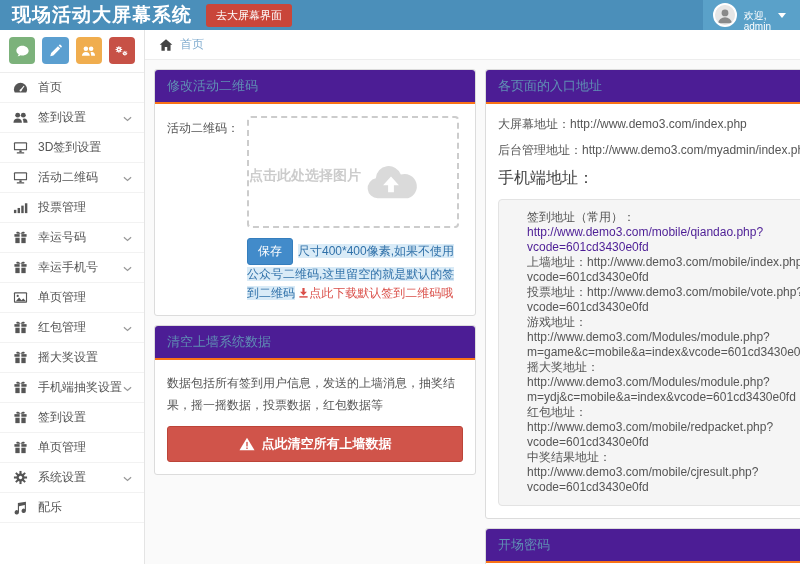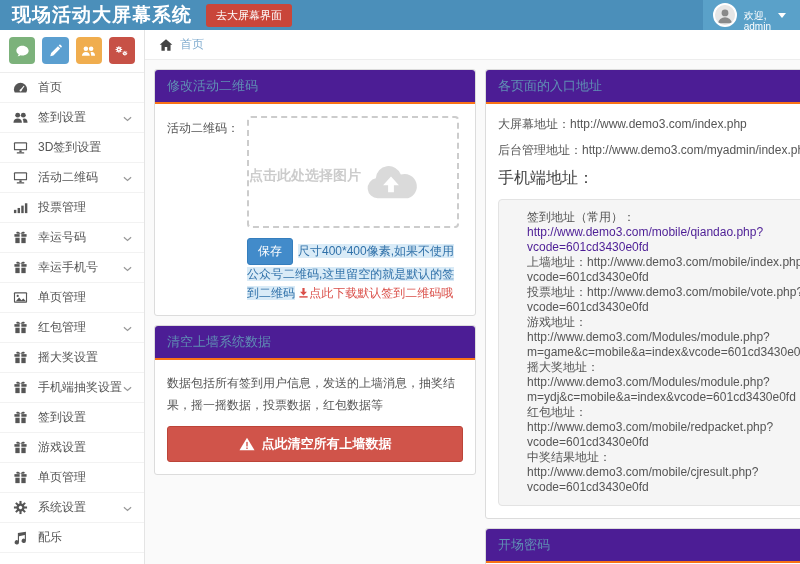--- a/index.html
+++ b/index.html
@@ -295,32 +295,20 @@
       <li class="menu-item">
         <span class="mi">
             <svg viewBox="0 0 16 16" fill="#555">
               <path d="M8 4C6.5 1.5 3.5 1.5 3.5 3s2.5 1 4.5 1zm0 0c1.5-2.5 4.5-2.5 4.5-1s-2.5 1-4.5 1z"></path>
               <rect x="1.5" y="4.4" width="5.6" height="2.8"></rect>
               <rect x="8.9" y="4.4" width="5.6" height="2.8"></rect>
               <rect x="2.5" y="8.2" width="4.6" height="5.8"></rect>
               <rect x="8.9" y="8.2" width="4.6" height="5.8"></rect>
             </svg>
           </span>
-        <span class="lbl">游戏设置</span>
-      </li>
-      <li class="menu-item">
-        <span class="mi">
-            <svg viewBox="0 0 16 16" fill="#555">
-              <path d="M8 4C6.5 1.5 3.5 1.5 3.5 3s2.5 1 4.5 1zm0 0c1.5-2.5 4.5-2.5 4.5-1s-2.5 1-4.5 1z"></path>
-              <rect x="1.5" y="4.4" width="5.6" height="2.8"></rect>
-              <rect x="8.9" y="4.4" width="5.6" height="2.8"></rect>
-              <rect x="2.5" y="8.2" width="4.6" height="5.8"></rect>
-              <rect x="8.9" y="8.2" width="4.6" height="5.8"></rect>
-            </svg>
-          </span>
         <span class="lbl">单页管理</span>
       </li>
       <li class="menu-item">
         <span class="mi">
             <svg viewBox="0 0 16 16" fill="#555">
               <rect x="6.9" y="1" width="2.2" height="14"></rect>
               <rect x="6.9" y="1" width="2.2" height="14" transform="rotate(45 8 8)"></rect>
               <rect x="6.9" y="1" width="2.2" height="14" transform="rotate(90 8 8)"></rect>
               <rect x="6.9" y="1" width="2.2" height="14" transform="rotate(135 8 8)"></rect>
               <circle cx="8" cy="8" r="4.2"></circle>

